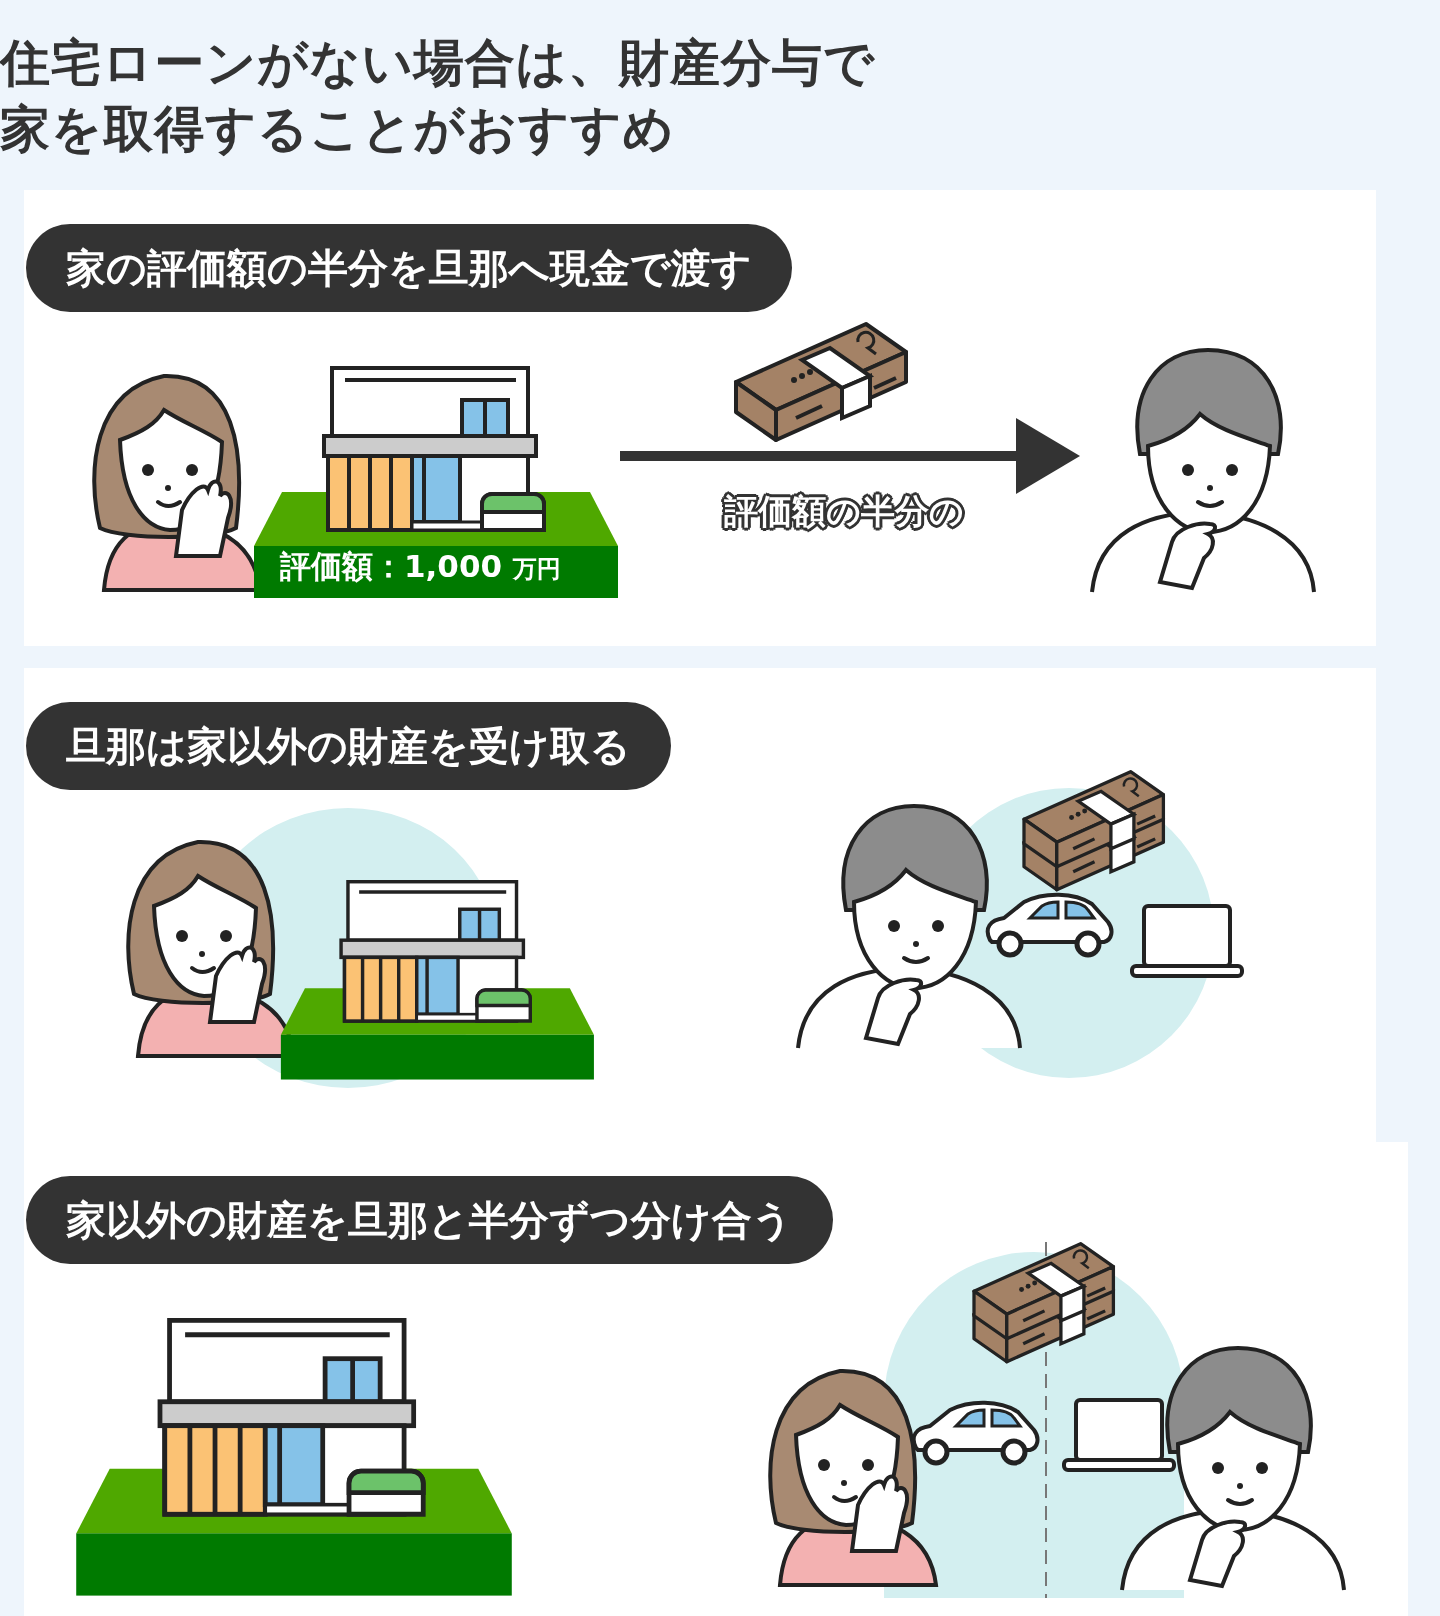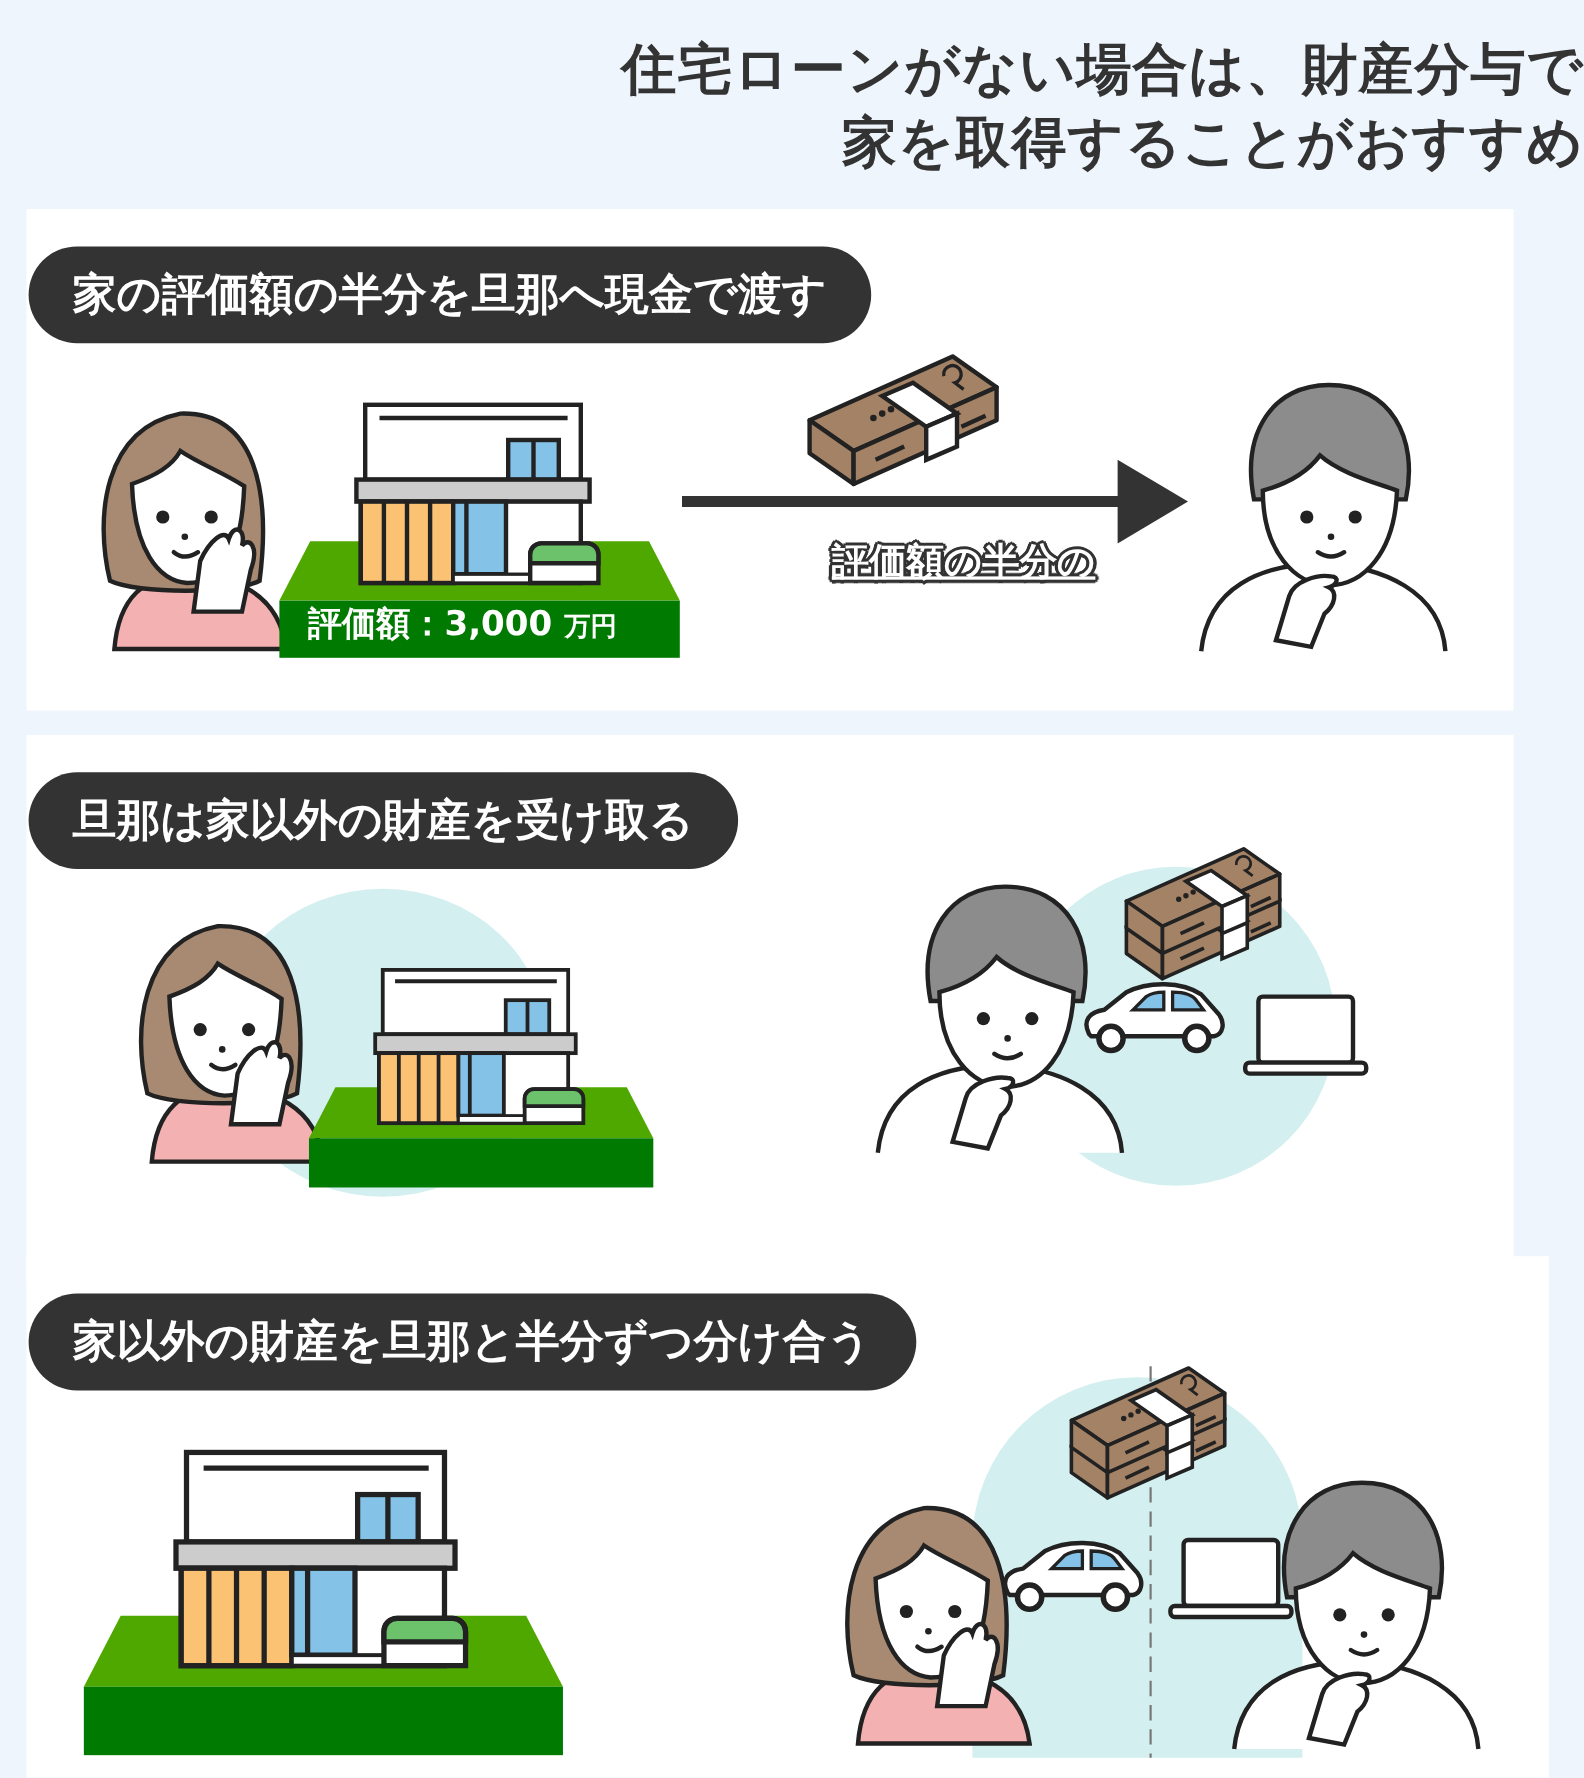--- a/index.html
+++ b/index.html
@@ -1,18 +1,18 @@
 <!DOCTYPE html>
 <html><head>
 <meta charset="utf-8">
 <style>
   html, body { margin:0; padding:0; }
   body { width:1440px; height:1616px; background:#eef5fc; position:relative; overflow:hidden;
          font-family:"DejaVu Sans","Liberation Sans",sans-serif; }
-  .title { position:absolute; left:0; top:30px; width:1440px; text-align:right; color:#333;
+  .title { position:absolute; left:0; top:30px; width:1440px; text-align:left; color:#333;
            font-size:50px; font-weight:bold; line-height:66px; letter-spacing:1px; }
   .panel { position:absolute; left:24px; width:1352px; background:#fff; }
   .pill { position:absolute; left:2px; height:88px; background:#333; border-radius:44px; color:#fff;
           font-size:40px; font-weight:bold; line-height:88px; padding:0 40px; white-space:nowrap; }
   .abs { position:absolute; }
   svg { display:block; overflow:visible; }
   .lbl-green { position:absolute; color:#fff; font-weight:bold; font-size:31px; white-space:nowrap; }
   .lbl-green .unit { font-size:24px;font-family:Liberation Mono, monospace; }
   .outline-text { position:absolute; text-align:center; font-weight:bold; font-size:34px; line-height:42px;
                   color:#fff; white-space:nowrap;
@@ -108,34 +108,34 @@
 <div class="panel" style="top:190px;height:456px;">
   <div class="pill" style="top:34px;">家の評価額の半分を旦那へ現金で渡す</div>
 
   <svg class="abs" style="left:40px;top:160px;" width="230" height="250" viewBox="0 0 230 250">
       <use href="#woman"></use>
     </svg>
   <svg class="abs" style="left:222px;top:176px;" width="380" height="234" viewBox="0 0 380 234">
       <use href="#house"></use>
     </svg>
   <div class="lbl-green" style="left:256px;top:356px;">
-    <span>評価額：3,000</span>
+    <span>評価額：1,000</span>
     <span class="unit">万円</span>
   </div>
 
   <svg class="abs" style="left:712px;top:132px;" width="172" height="122" viewBox="0 0 172 122">
       <use href="#cash"></use>
     </svg>
 
   <svg class="abs" style="left:596px;top:226px;" width="460" height="80" viewBox="0 0 460 80">
     <line x1="0" y1="40" x2="400" y2="40" stroke="#333" stroke-width="10"></line>
     <polygon points="396,2 460,40 396,78" fill="#333"></polygon>
   </svg>
 
-  <div class="outline-text" style="left:632px;top:300px;width:440px;text-decoration:underline;">
+  <div class="outline-text" style="left:600px;top:300px;width:440px;">
     <div>評価額の半分の</div>
   </div>
 
   <svg class="abs" style="left:1064px;top:152px;" width="230" height="250" viewBox="0 0 230 250">
       <use href="#man"></use>
     </svg>
 </div>
 
 <div class="panel" style="top:668px;height:500px;">
   <div class="pill" style="top:34px;">旦那は家以外の財産を受け取る</div>

